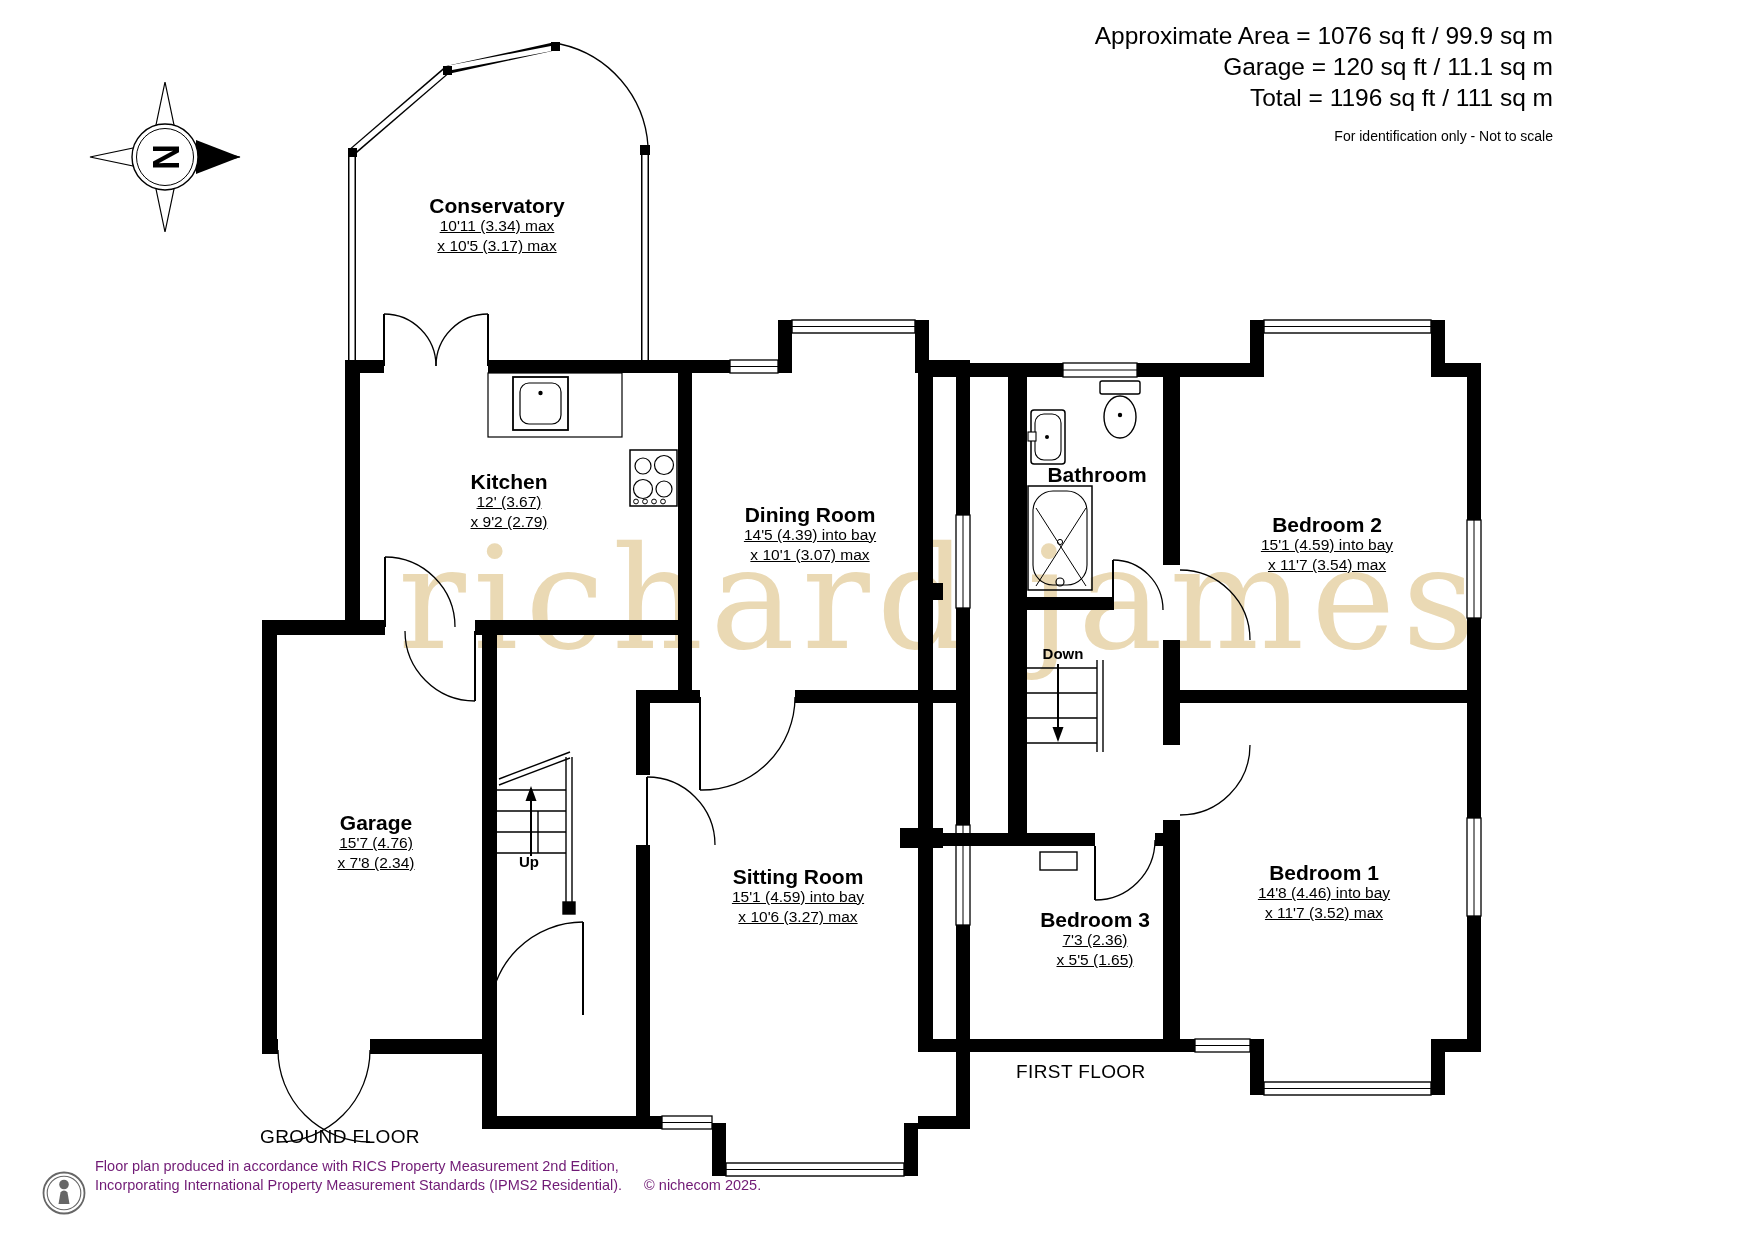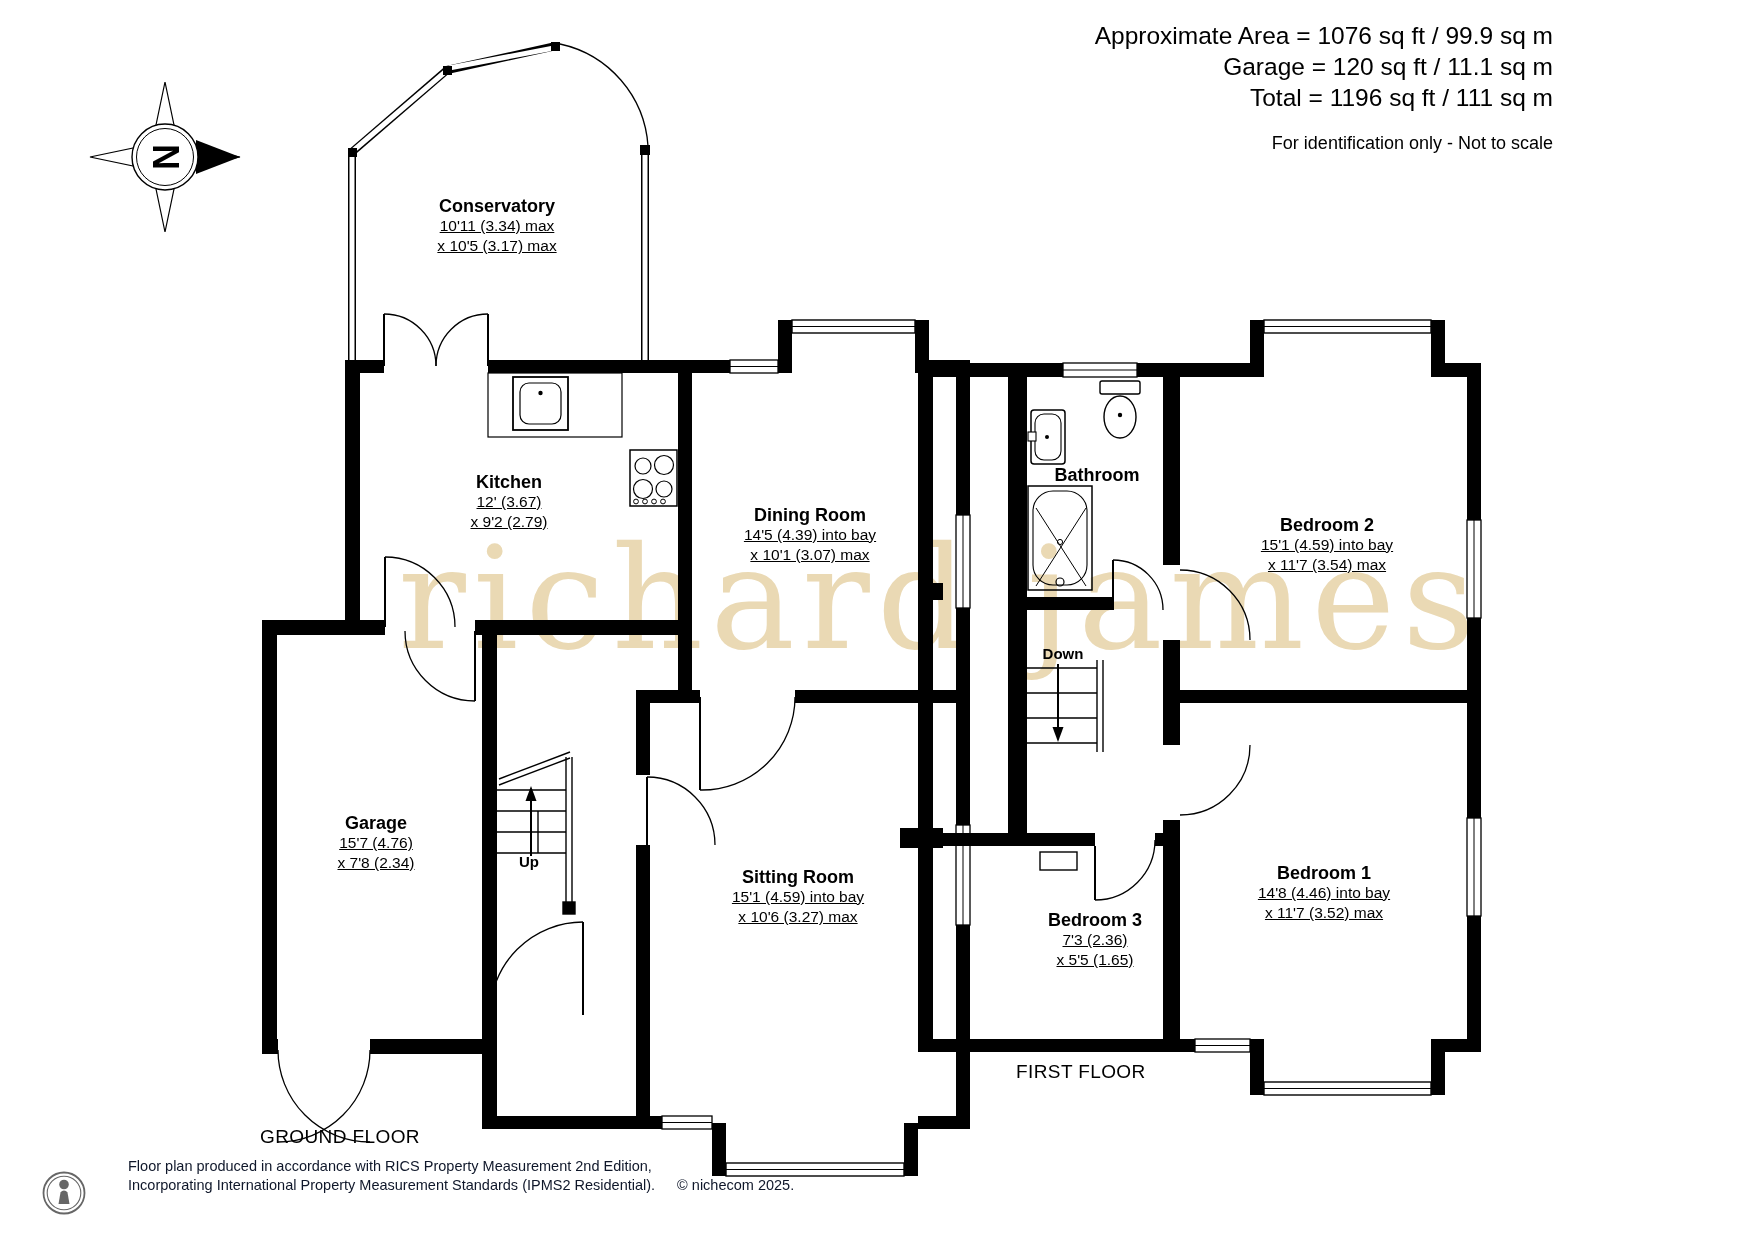--- a/index.html
+++ b/index.html
@@ -8,27 +8,27 @@
     font-family:"Liberation Sans", sans-serif;color:#000;
   }
   #watermark{
     position:absolute;left:398px;top:524px;width:1000px;
     font-family:"DejaVu Serif", serif;font-size:142px;line-height:150px;
     letter-spacing:7px;color:#ead9b4;white-space:nowrap;z-index:0;user-select:none;
   }
   svg.plan{position:absolute;left:0;top:0;z-index:1;}
   .labels{position:absolute;left:0;top:0;width:100%;height:100%;z-index:2;border-radius:15px;}
   .room-label{position:absolute;transform:translateX(-50%);text-align:center;line-height:20px;}
-  .room-label .rname{font-weight:bold;font-size:18px;}
+  .room-label .rname{font-weight:bold;font-size:21px;}
   .room-label .rdim{font-size:15.5px;text-decoration:underline;}
   .stair-label{position:absolute;transform:translateX(-50%);font-weight:bold;font-size:15px;}
   .floor-caption{position:absolute;font-weight:normal;font-size:19px;letter-spacing:.4px;}
   #area-block{position:absolute;top:20px;right:202px;text-align:right;font-size:24.5px;line-height:31px;}
-  #area-note{font-size:18px;margin-top:15px;}
-  #footer-text{position:absolute;left:95px;top:1157px;font-size:14.5px;line-height:18.5px;color:#0f172a;margin-left:33px;}
+  #area-note{font-size:14px;margin-top:8px;}
+  #footer-text{position:absolute;left:95px;top:1157px;font-size:14.5px;line-height:18.5px;color:#701a75;}
   #footer-text .gap{display:inline-block;width:22px;}
 </style>
 </head>
 <body>
 
 <div id="stage">
 
   <div id="watermark">richard james</div>
 
   <svg class="plan" width="1755" height="1241" viewBox="0 0 1755 1241">

